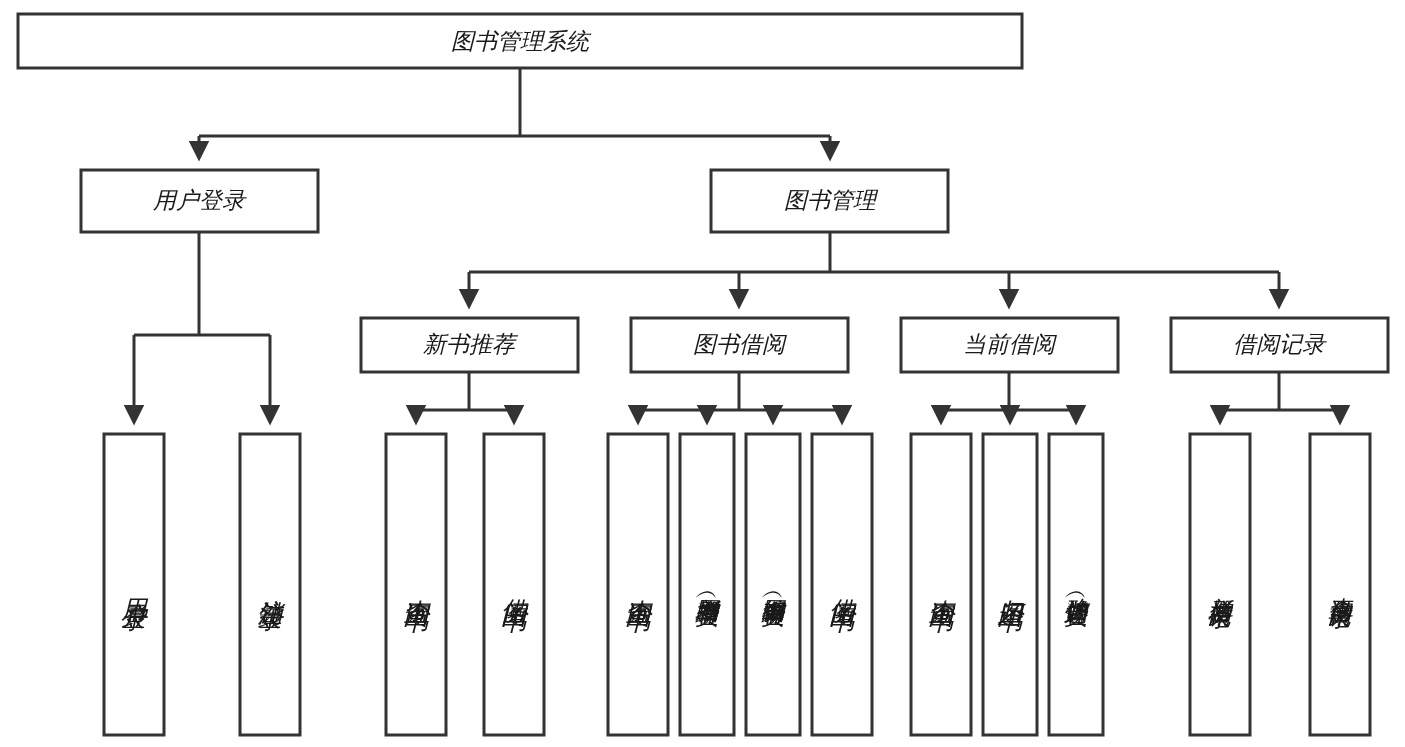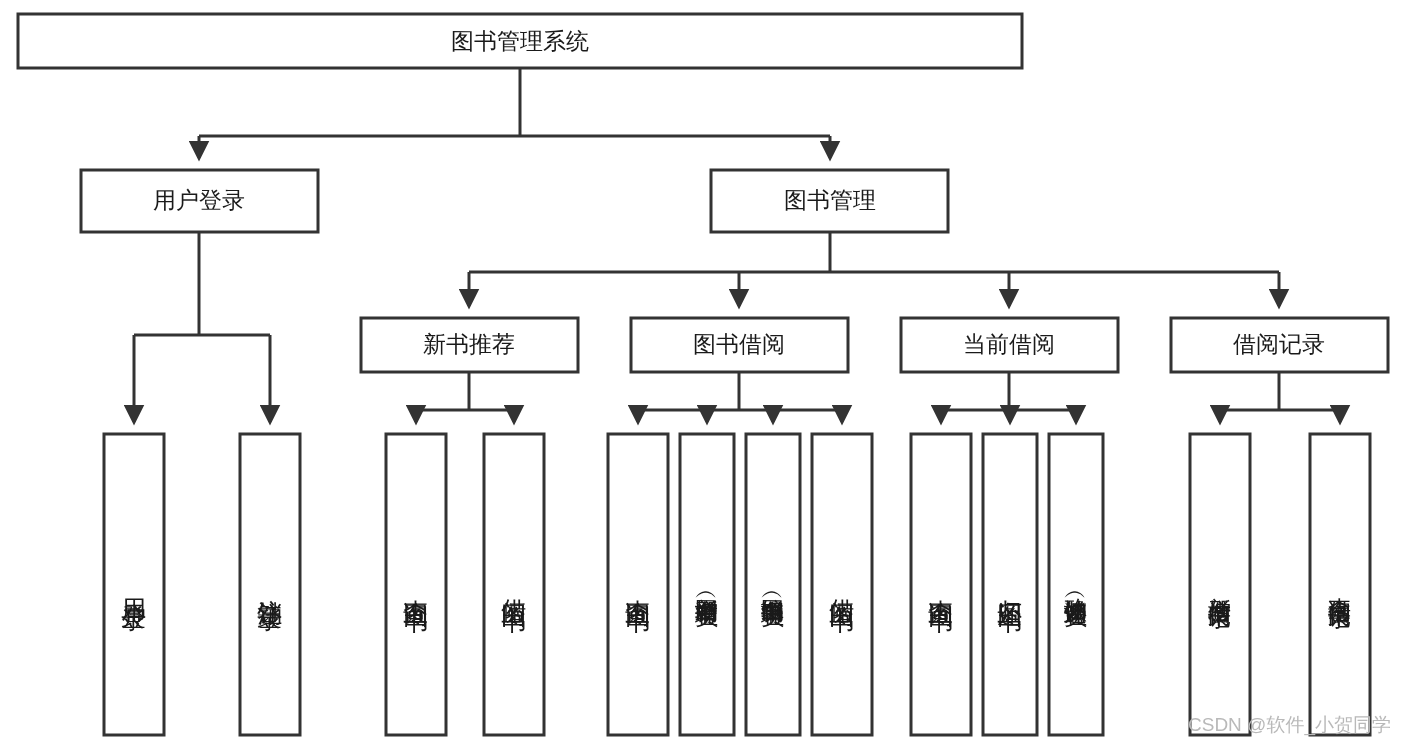--- a/index.html
+++ b/index.html
@@ -9,20 +9,21 @@
   }
   body {
     font-family: "Liberation Sans", "DejaVu Sans", sans-serif;
   }
   #diagram-root {
     position: relative;
     width: 1405px;
     height: 747px;
     background: #ffffff;
     overflow: hidden;
+    font-style: italic;
   }
   svg#tree-svg {
     position: absolute;
     left: 0;
     top: 0;
     width: 1405px;
     height: 747px;
     display: block;
   }
   .node-box {
@@ -183,15 +184,14 @@
   <div class="leaf-label-v" style="left:608px;  top:434px; width:60px; height:301px;">查询图书</div>
   <div class="leaf-label-v" style="left:680px;  top:434px; width:54px; height:301px; font-size:23px; letter-spacing:1px;">新增图书（管理员）</div>
   <div class="leaf-label-v" style="left:746px;  top:434px; width:54px; height:301px; font-size:23px; letter-spacing:1px;">编辑图书（管理员）</div>
   <div class="leaf-label-v" style="left:812px;  top:434px; width:60px; height:301px;">借阅图书</div>
   <div class="leaf-label-v" style="left:911px;  top:434px; width:60px; height:301px;">查询图书</div>
   <div class="leaf-label-v" style="left:983px;  top:434px; width:54px; height:301px;">归还图书</div>
   <div class="leaf-label-v" style="left:1049px; top:434px; width:54px; height:301px; font-size:23px; letter-spacing:1px;">确认归还（管理员）</div>
   <div class="leaf-label-v" style="left:1190px; top:434px; width:60px; height:301px; font-size:23px; letter-spacing:2px;">新增借阅记录</div>
   <div class="leaf-label-v" style="left:1310px; top:434px; width:60px; height:301px; font-size:23px; letter-spacing:2px;">查询借阅记录</div>
 
-  <div class="watermark">CSDN @软件_小贺同学</div>
 
 </div>
 
 </body></html>

